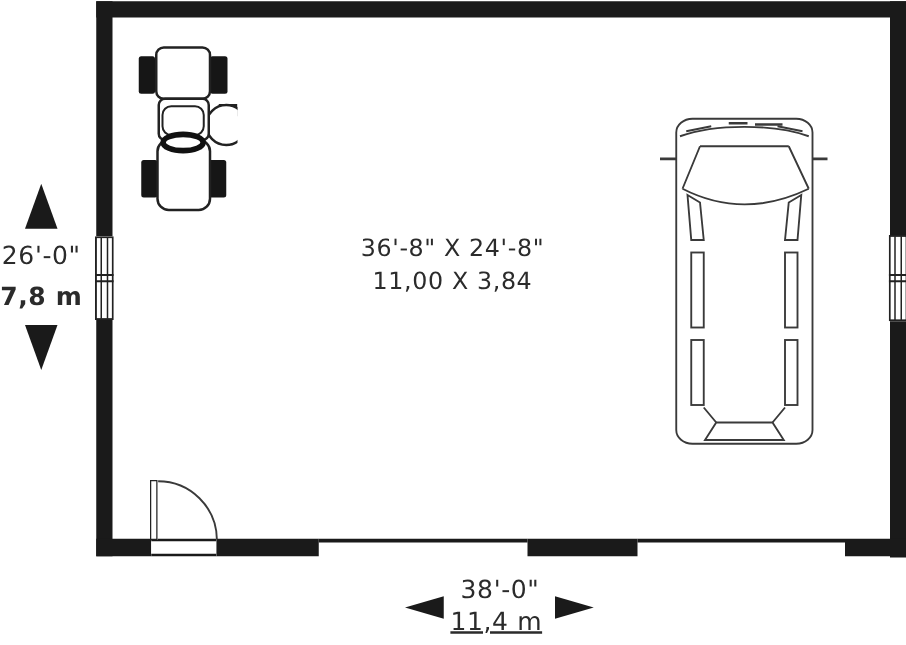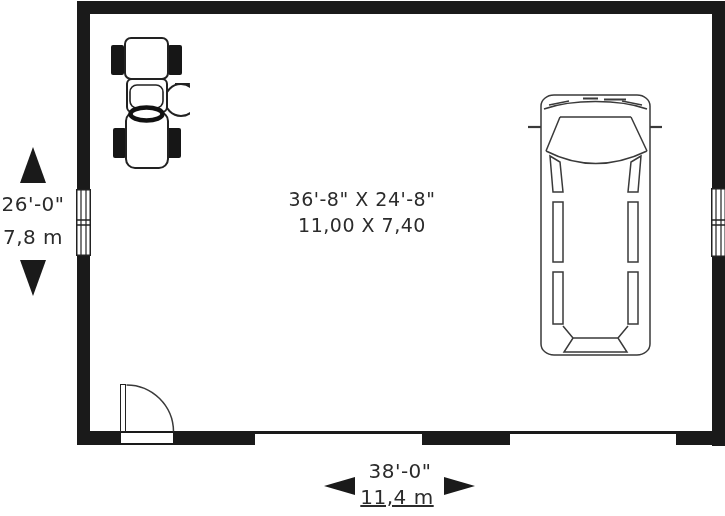--- a/index.html
+++ b/index.html
@@ -100,25 +100,25 @@
       <rect x="26" y="110" width="10" height="60"></rect>
       <rect x="101" y="110" width="10" height="60"></rect>
       <rect x="26" y="180" width="10" height="52"></rect>
       <rect x="101" y="180" width="10" height="52"></rect>
       <path d="M 36,234 L 46,246 M 101,234 L 91,246"></path>
       <path d="M 46,246 L 91,246 L 100,260 L 37,260 Z"></path>
     </g>
   </svg>
 
   <div class="arealabel" style="left:252px;top:186px;width:220px;">36'-8" X 24'-8"</div>
-  <div class="arealabel" style="left:252px;top:212px;width:220px;">11,00 X 7,40</div>
+  <div class="arealabel" style="left:252px;top:212px;width:220px;">11,00 X 3,84</div>
 
   <div class="arrow arrow-up" style="left:20px;top:147px;"></div>
   <div class="dimtext" style="left:0px;top:191px;width:66px;">26'-0"</div>
-  <div class="dimtext" style="left:0px;top:224px;width:66px;">7,8 m</div>
+  <div class="dimtext" style="left:0px;top:224px;width:66px;font-weight:bold;">7,8 m</div>
   <div class="arrow arrow-down" style="left:20px;top:260px;"></div>
 
   <div class="arrow arrow-left" style="left:324px;top:477px;"></div>
   <div class="dimtext" style="left:350px;top:458px;width:100px;">38'-0"</div>
   <div class="dimtext" style="left:347px;top:484px;width:100px;text-decoration:underline;">11,4 m</div>
   <div class="arrow arrow-right" style="left:444px;top:477px;"></div>
 
 </div>
 
 </body></html>

